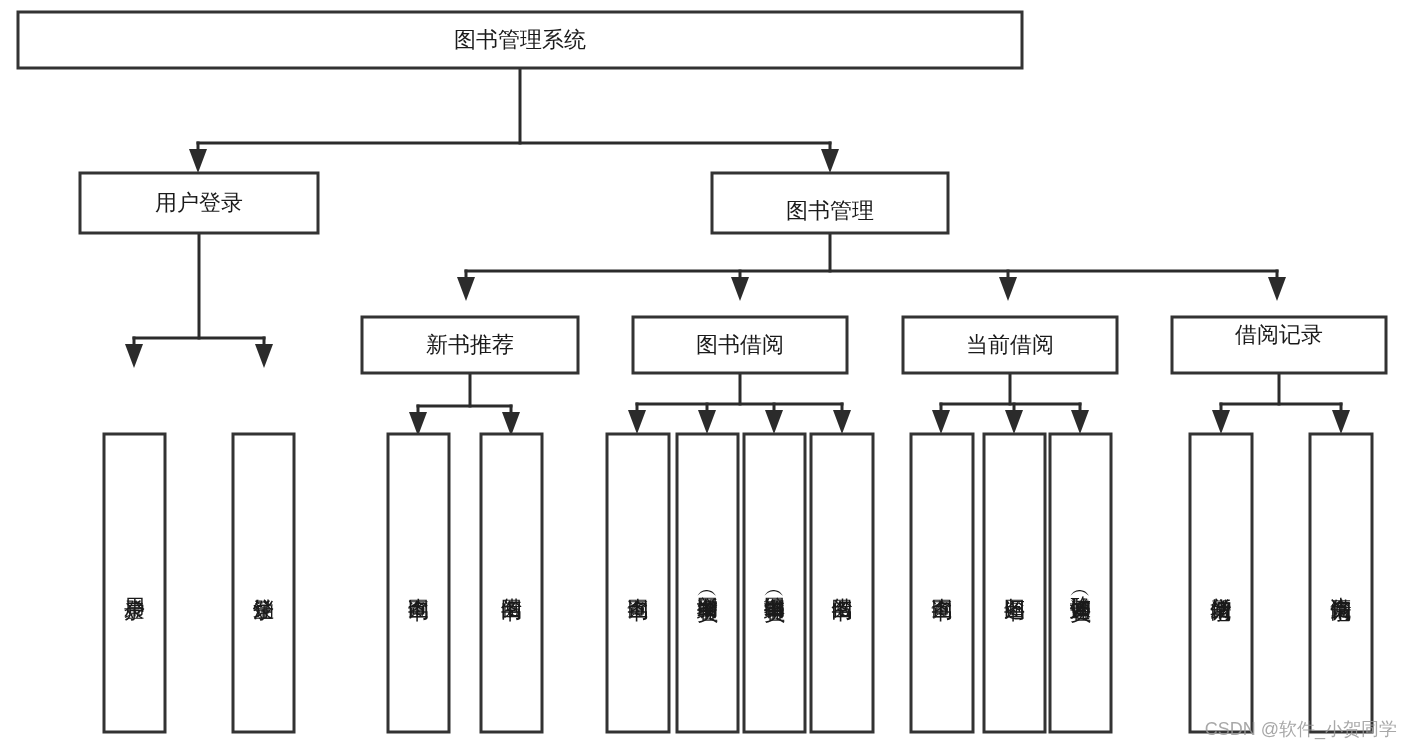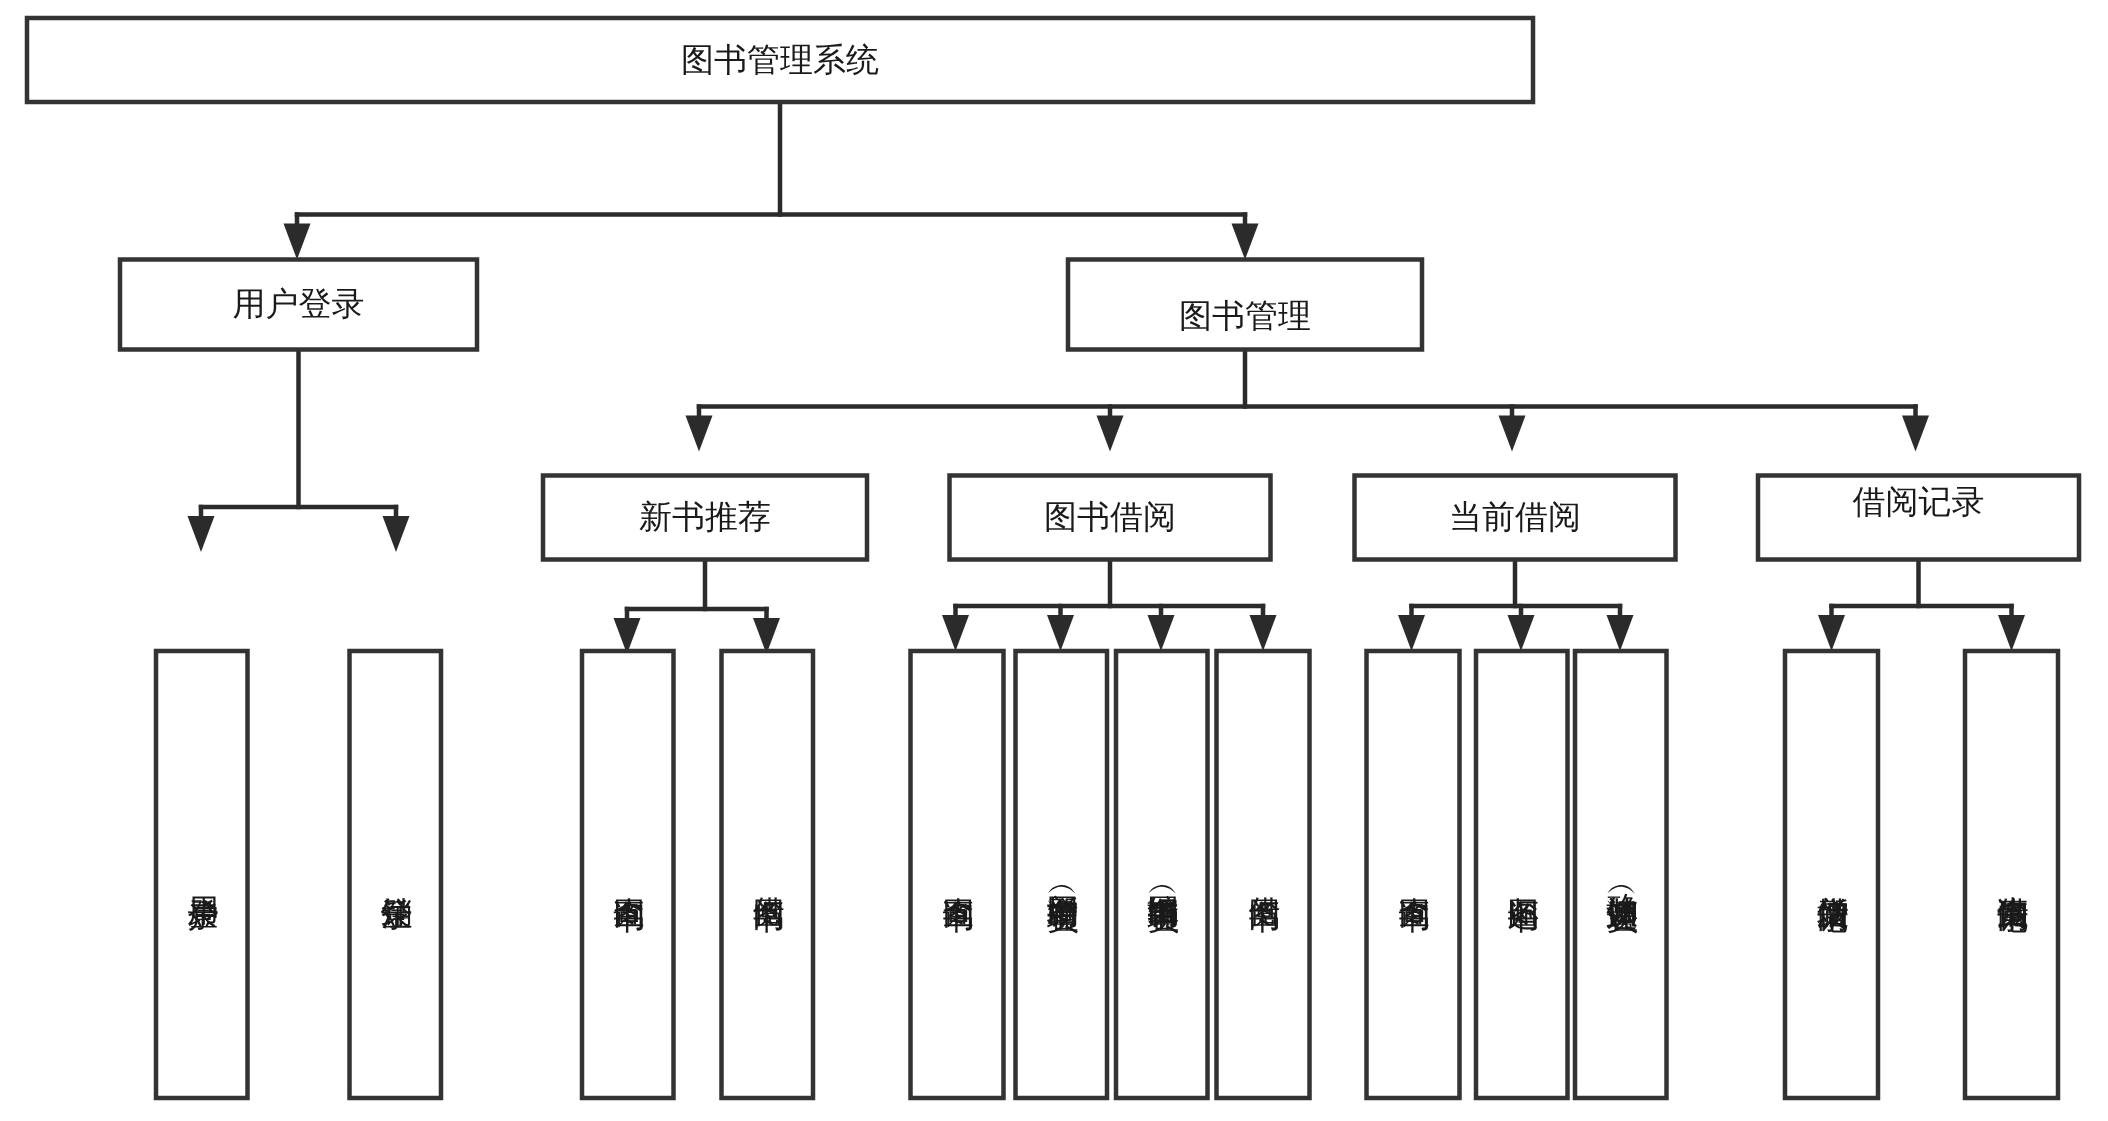--- a/index.html
+++ b/index.html
@@ -219,14 +219,15 @@
         <span class="vlabel-text">确认归还（管理员）</span>
       </div>
       <div class="vlabel-wrap" style="left: 1190px; top: 434px; width: 62px; height: 298px;">
         <span class="vlabel-text">新增借阅记录</span>
       </div>
       <div class="vlabel-wrap" style="left: 1310px; top: 434px; width: 62px; height: 298px;">
         <span class="vlabel-text">查询借阅记录</span>
       </div>
     </div>
 
+  <div class="watermark">CSDN @软件_小贺同学</div>
 
 </div>
 
 </body></html>

